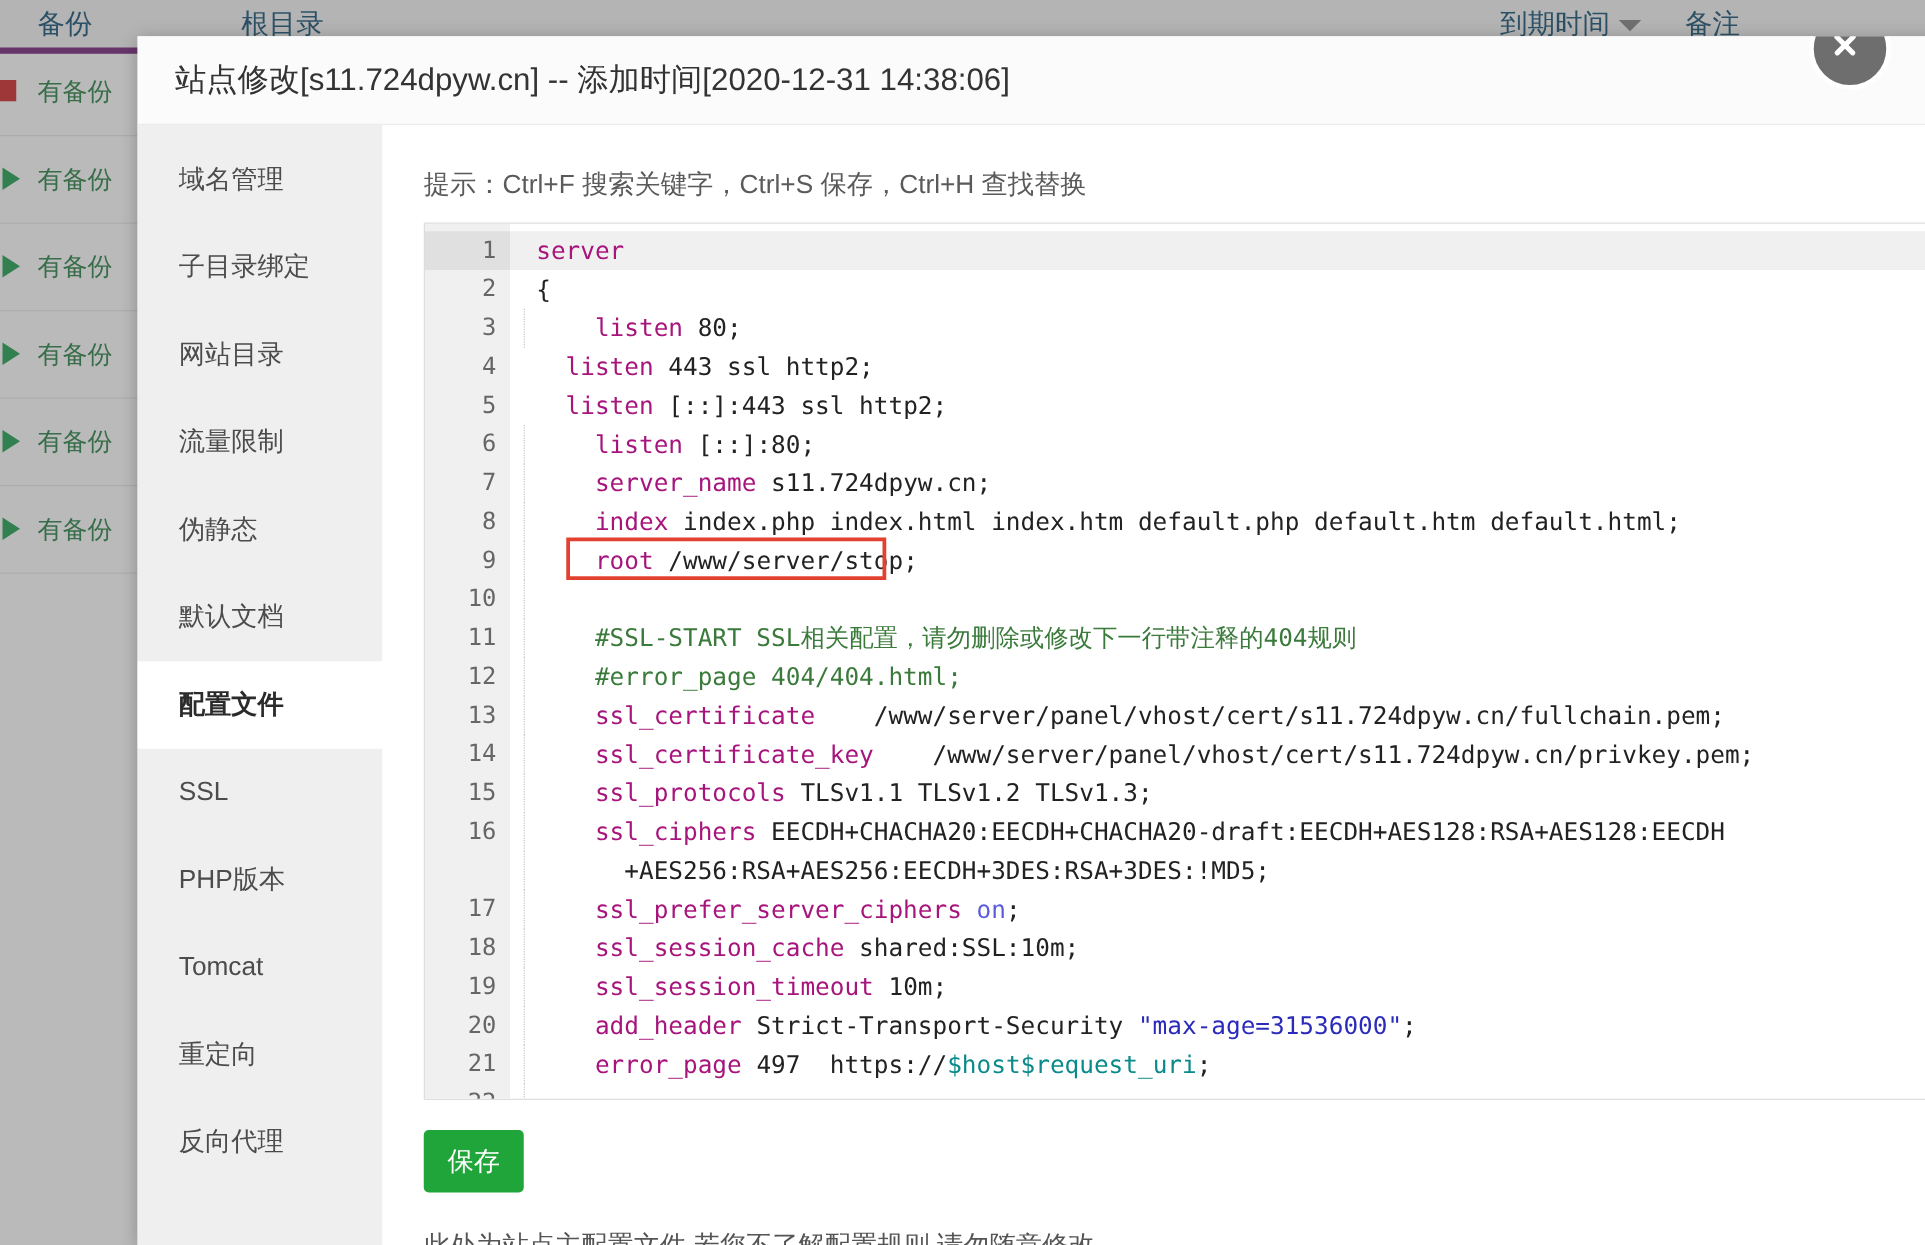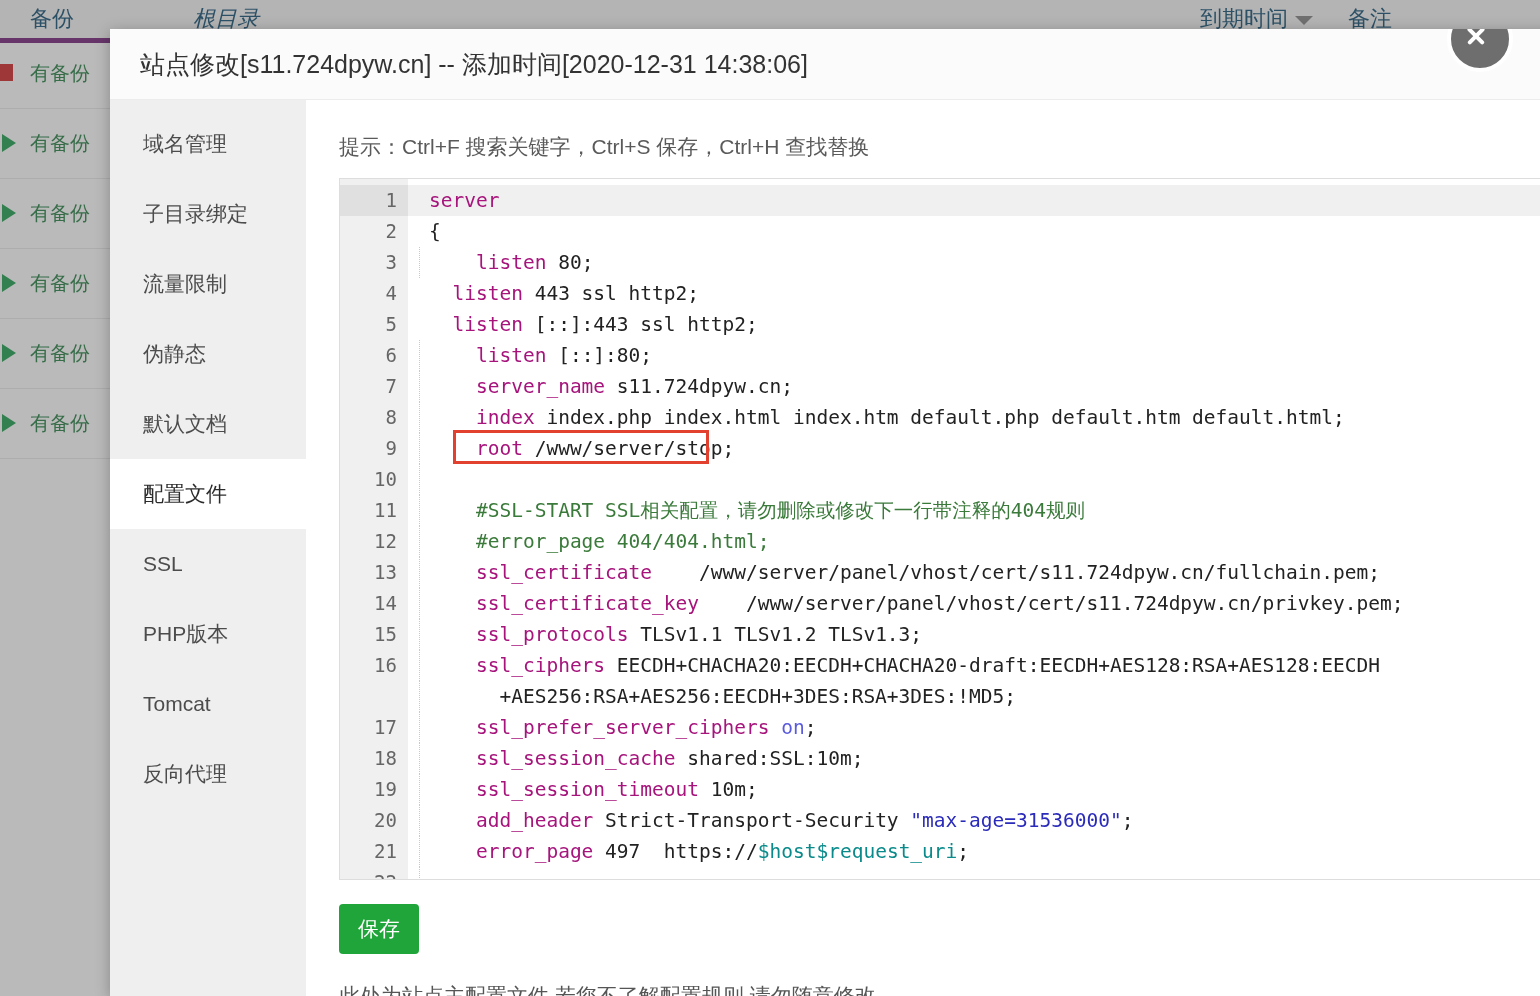--- a/index.html
+++ b/index.html
@@ -27,21 +27,21 @@
     height: 38px;
     background: #f4f4f4;
     border-bottom: 5px solid #701a75;
     display: flex;
     align-items: center;
     font-size: 22px;
     color: #0c4a6e;
   }
   .bg-h-cell { position: absolute; white-space: nowrap; }
   .bg-h-backup  { left: 30px; }
-  .bg-h-root    { left: 193px; font-style: italic; }
+  .bg-h-root    { left: 193px; }
   .bg-h-expire  { left: 1200px; }
   .bg-h-note    { left: 1348px; }
   .caret-down {
     display: inline-block;
     width: 0; height: 0;
     margin-left: 7px;
     border-left: 9px solid transparent;
     border-right: 9px solid transparent;
     border-top: 9px solid #808080;
     vertical-align: middle;
@@ -155,20 +155,21 @@
     padding-left: 33px;
     font-size: 21px;
     color: #4c4c4c;
     cursor: pointer;
     white-space: nowrap;
     box-sizing: border-box;
   }
   .side-item.active {
     background: #fff;
     color: #2b2b2b;
+    font-weight: bold;
   }
 
   
   #content {
     flex: 1;
     padding: 0 0 0 0;
     position: relative;
     background: #fff;
   }
   #hint {
@@ -341,27 +342,29 @@
 
 <div id="modal">
 
   <div id="modal-title">站点修改[s11.724dpyw.cn] -- 添加时间[2020-12-31 14:38:06]</div>
 
   <div id="modal-body">
 
     <div id="sidebar">
         <div class="side-item">域名管理</div>
         <div class="side-item">子目录绑定</div>
+        <div class="side-item">网站目录</div>
         <div class="side-item">流量限制</div>
         <div class="side-item">伪静态</div>
         <div class="side-item">默认文档</div>
         <div class="side-item active">配置文件</div>
         <div class="side-item">SSL</div>
         <div class="side-item">PHP版本</div>
         <div class="side-item">Tomcat</div>
+        <div class="side-item">重定向</div>
         <div class="side-item">反向代理</div>
       </div>
 
     <div id="content">
       <div id="content-inner">
         <div id="hint">提示：Ctrl+F 搜索关键字，Ctrl+S 保存，Ctrl+H 查找替换</div>
 
         <div id="editor">
           <div id="gutter">
               <div class="gnum active">1</div>

